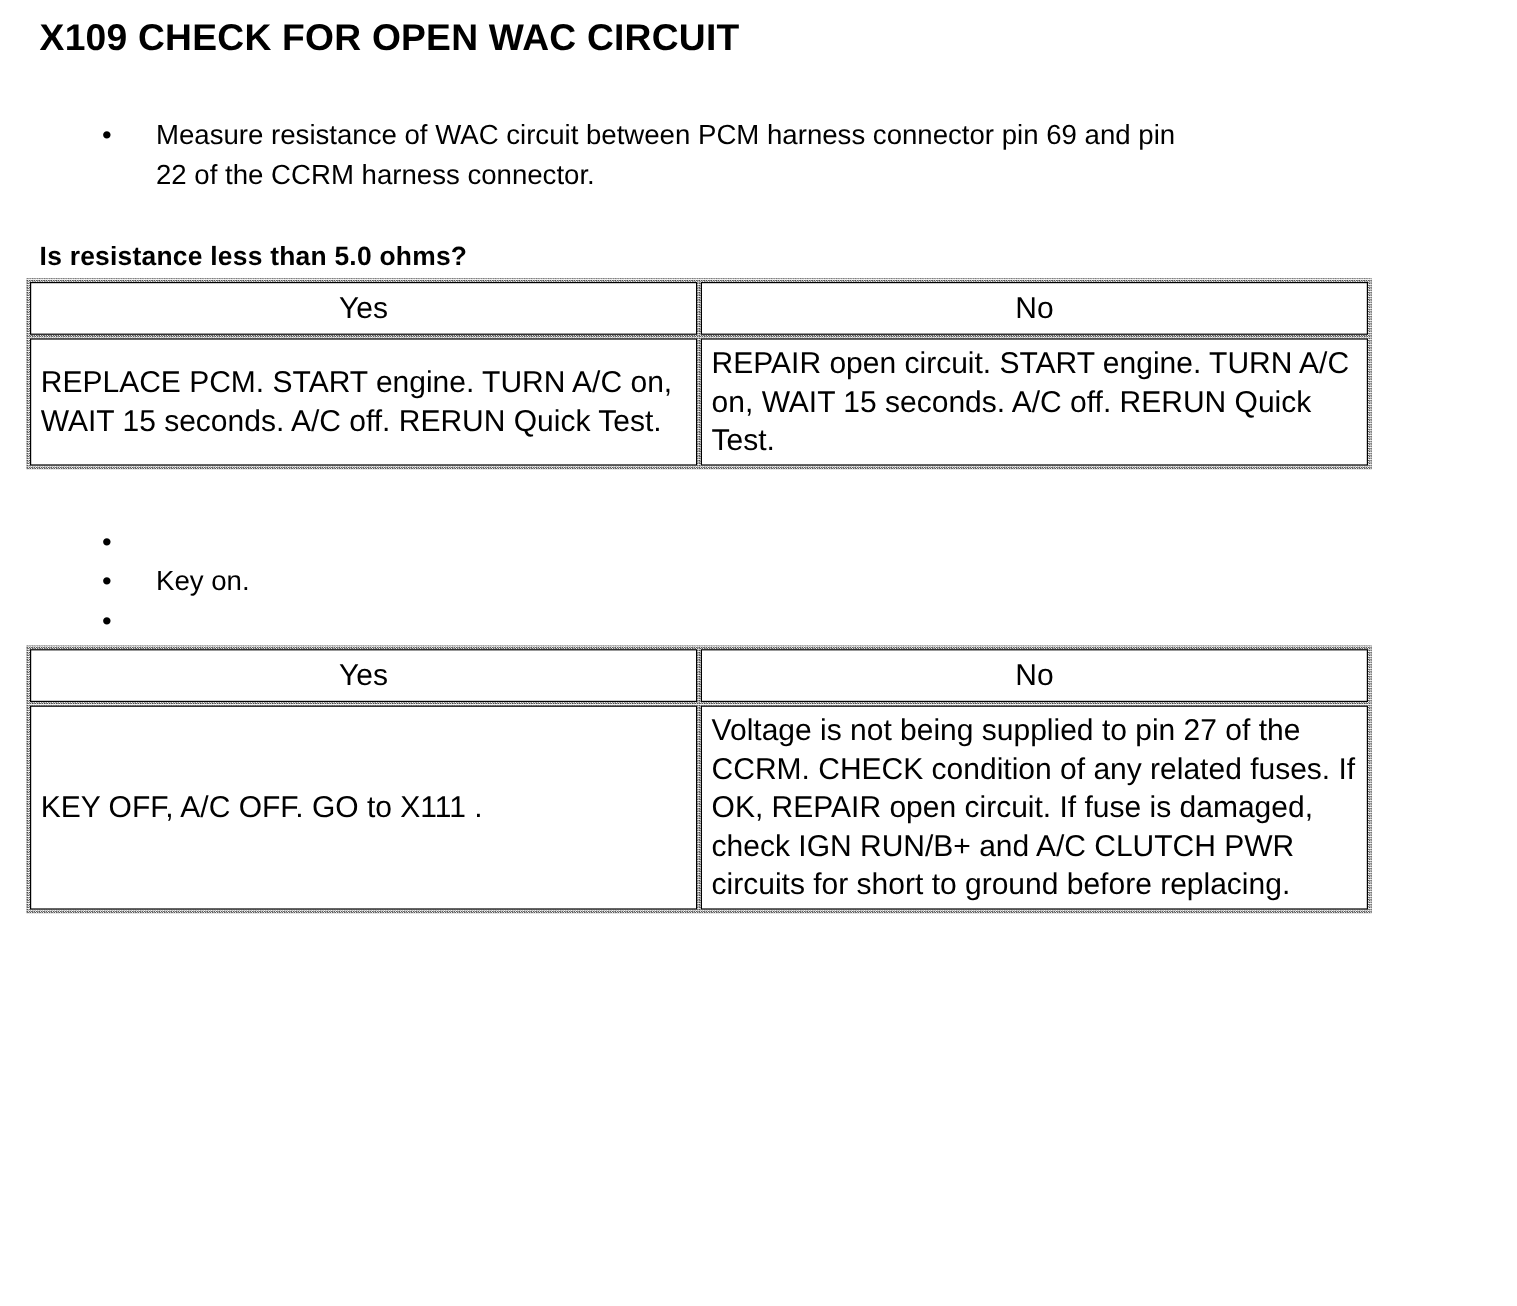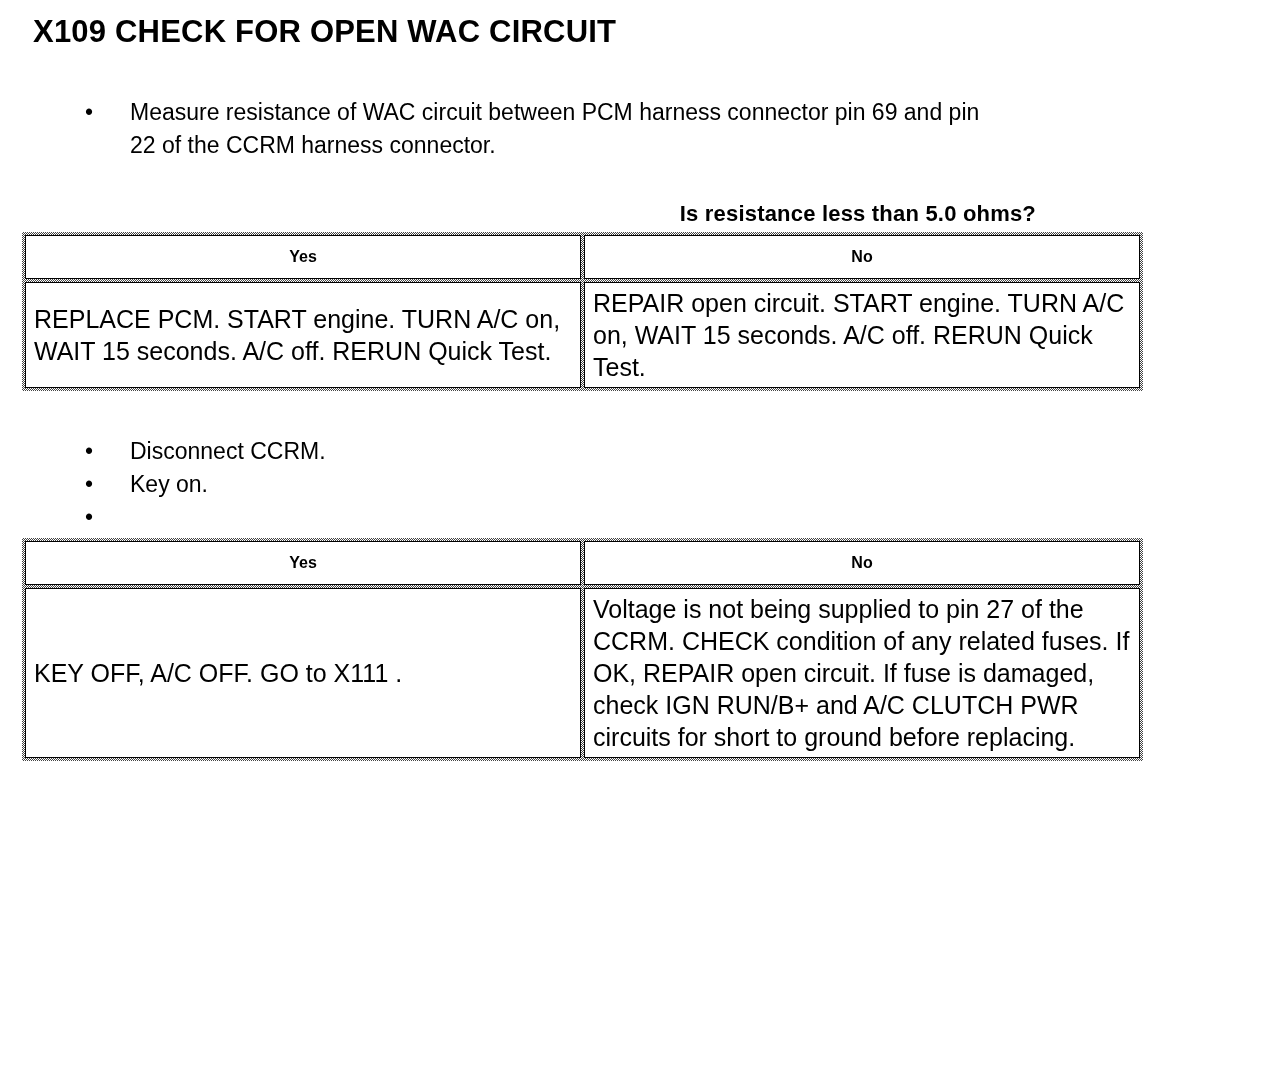--- a/index.html
+++ b/index.html
@@ -50,38 +50,37 @@
   .bullet-text {
     flex: 1;
     padding-right: 48px;
   }
   .question {
     margin: 38px 0 0 33px;
     font-size: 22px;
     line-height: 28px;
     font-weight: bold;
     letter-spacing: 0.2px;
-    text-align: right;
   }
   table.decision-table {
     width: 1121px;
     margin: 4px 0 0 22px;
     table-layout: fixed;
     border-collapse: separate;
     border-spacing: 3px;
     background-color: #9a9a9a;
     background-image: repeating-conic-gradient(var(--dither, #444444) 0% 25%, #ffffff 0% 50%);
     background-size: 2px 2px;
   }
   table.decision-table col { width: 50%; }
   table.decision-table th {
     background: #ffffff;
     border: 1px solid #000000;
-    font-size: 16px;
-    font-weight: bold;
+    font-size: 25px;
+    font-weight: normal;
     text-align: center;
     padding: 5px 8px;
     line-height: 32px;
   }
   table.decision-table td {
     background: #ffffff;
     border: 1px solid #000000;
     font-size: 25px;
     padding: 4px 8px;
     line-height: 32px;
@@ -123,21 +122,20 @@
         </tr>
       </tbody>
     </table>
   </section>
 
   <section>
 
     <div class="bullet-list">
       <div class="bullet-item">
         <span class="bullet-dot">•</span>
-        <span class="bullet-text">Disconnect CCRM.</span>
       </div>
       <div class="bullet-item">
         <span class="bullet-dot">•</span>
         <span class="bullet-text">Key on.</span>
       </div>
       <div class="bullet-item">
         <span class="bullet-dot">•</span>
       </div>
     </div>
 

